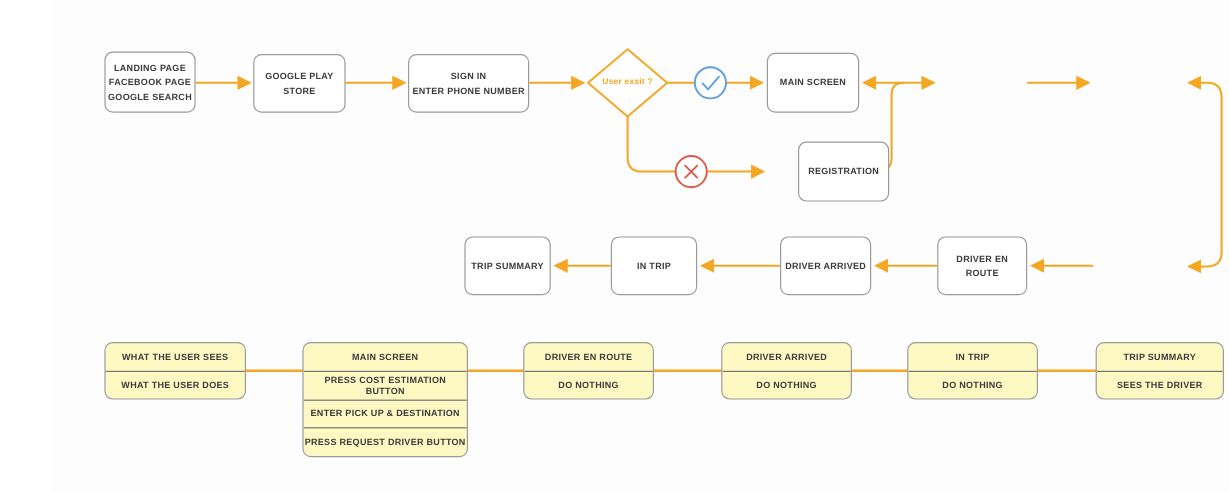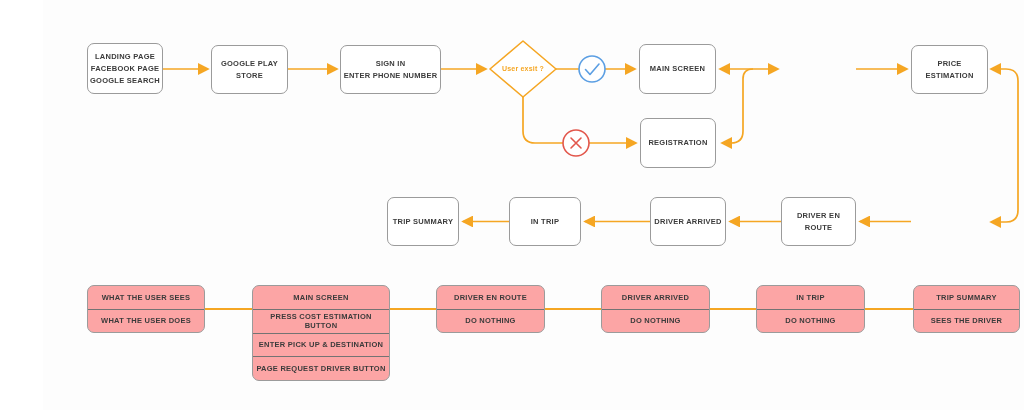--- a/index.html
+++ b/index.html
@@ -29,21 +29,21 @@
   .diamond-label{
     position:absolute;
     z-index:3;
     text-align:center;
     font-size:7px;font-weight:bold;color:#f5a623;
     letter-spacing:.2px;
   }
   .lane-box{
     position:absolute;
     box-sizing:border-box;
-    background:#fca5a5;
+    background:#fef9c3;
     border:1.2px solid #9b9b9b;
     border-radius:7px;
     z-index:2;
     display:flex;flex-direction:column;
     overflow:hidden;
   }
   .lane-row{
     flex:1;
     display:flex;align-items:center;justify-content:center;
     text-align:center;
@@ -95,39 +95,38 @@
 
   <div class="node" style="left:44px;top:43px;width:76px;height:51px">LANDING PAGE
 FACEBOOK PAGE
 GOOGLE SEARCH</div>
   <div class="node" style="left:297px;top:45px;width:101px;height:49px">SIGN IN
 ENTER PHONE NUMBER</div>
   <div class="node" style="left:168px;top:45px;width:77px;height:49px">GOOGLE PLAY
 STORE</div>
   <div class="diamond-label" style="left:449px;top:64.5px;width:62px">User exsit ?</div>
   <div class="node" style="left:596px;top:44px;width:77px;height:50px">MAIN SCREEN</div>
-  <div class="node" style="left:868px;top:45px;width:77px;height:49px">PRICE ESTIMATION</div>
 
-  <div class="node" style="left:597px;top:118px;width:76px;height:50px">REGISTRATION</div>
+  <div class="node" style="left:622px;top:118px;width:76px;height:50px">REGISTRATION</div>
 
   <div class="node" style="left:344px;top:197px;width:72px;height:49px">TRIP SUMMARY</div>
   <div class="node" style="left:466px;top:197px;width:72px;height:49px">IN TRIP</div>
   <div class="node" style="left:607px;top:197px;width:76px;height:49px">DRIVER ARRIVED</div>
   <div class="node" style="left:738px;top:197px;width:75px;height:49px">DRIVER EN ROUTE</div>
 
   <div class="lane-box" style="left:44px;top:285px;width:118px;height:48px">
     <div class="lane-row">WHAT THE USER SEES</div>
     <div class="lane-row">WHAT THE USER DOES</div>
   </div>
 
   <div class="lane-box" style="left:209px;top:285px;width:138px;height:96px">
     <div class="lane-row">MAIN SCREEN</div>
     <div class="lane-row">PRESS COST ESTIMATION BUTTON</div>
     <div class="lane-row">ENTER PICK UP &amp; DESTINATION</div>
-    <div class="lane-row">PAGE REQUEST DRIVER BUTTON</div>
+    <div class="lane-row">PRESS REQUEST DRIVER BUTTON</div>
   </div>
 
   <div class="lane-box" style="left:393px;top:285px;width:109px;height:48px">
     <div class="lane-row">DRIVER EN ROUTE</div>
     <div class="lane-row">DO NOTHING</div>
   </div>
 
   <div class="lane-box" style="left:558px;top:285px;width:109px;height:48px">
     <div class="lane-row">DRIVER ARRIVED</div>
     <div class="lane-row">DO NOTHING</div>

